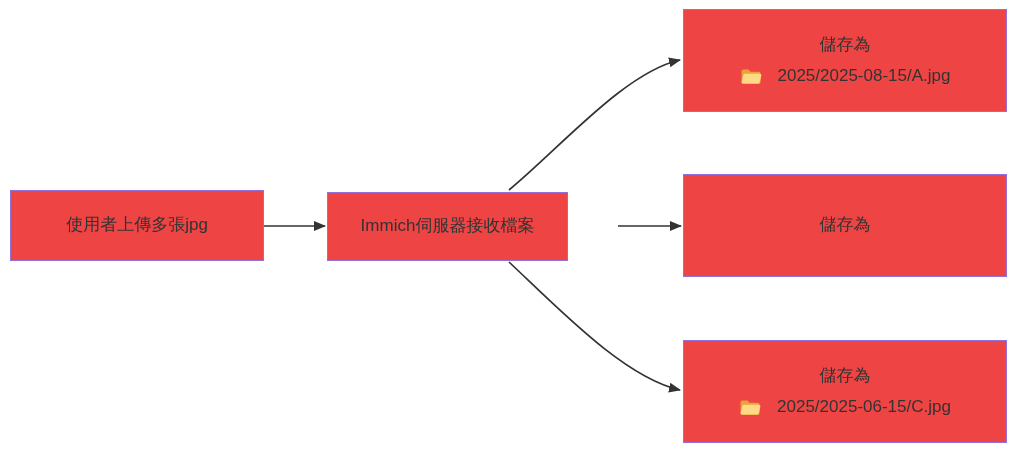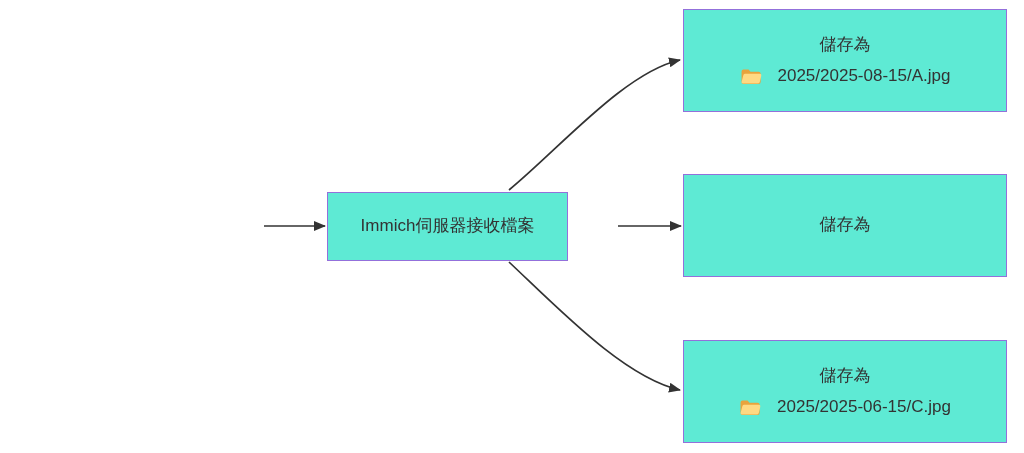--- a/index.html
+++ b/index.html
@@ -22,21 +22,21 @@
     pointer-events: none;
   }
   .edge-layer path.edge {
     fill: none;
     stroke: #333333;
     stroke-width: 1.7px;
   }
   .node {
     position: absolute;
     box-sizing: border-box;
-    background: #5eead4;
+    background: #ef4444;
     border: 1px solid #9370DB;
     color: #333333;
     display: flex;
     align-items: center;
     justify-content: center;
     text-align: center;
     font-size: 17px;
     line-height: 1.3;
   }
   .node-user    { left: 10px;  top: 190px; width: 254px; height: 71px; }
@@ -69,20 +69,23 @@
       <marker id="arrowhead" markerUnits="userSpaceOnUse" markerWidth="12" markerHeight="10" viewBox="0 0 12 10" refX="11" refY="5" orient="auto">
         <path d="M0 0 L12 5 L0 10 z" fill="#333333"></path>
       </marker>
     </defs>
     <path class="edge" d="M264 226 L325 226" marker-end="url(#arrowhead)"></path>
     <path class="edge" d="M509 190 C560 148, 625 72, 680 60" marker-end="url(#arrowhead)"></path>
     <path class="edge" d="M618 226 L681 226" marker-end="url(#arrowhead)"></path>
     <path class="edge" d="M509 262 C560 310, 625 378, 680 390" marker-end="url(#arrowhead)"></path>
   </svg>
 
+  <div class="node node-user">
+    <span class="label">使用者上傳多張jpg</span>
+  </div>
 
   <div class="node node-server">
     <span class="label">Immich伺服器接收檔案</span>
   </div>
 
   <div class="node node-output node-output-a">
     <div class="label">儲存為</div>
     <div class="output-path-row">
       <svg class="folder-icon" viewBox="0 0 24 20" xmlns="http://www.w3.org/2000/svg">
         <path d="M1.5 5 a2.2 2.2 0 0 1 2.2 -2.2 h5.6 l2.1 2.4 h9.1 a2.2 2.2 0 0 1 2.2 2.2 v9.4 a2.2 2.2 0 0 1 -2.2 2.2 h-16.8 a2.2 2.2 0 0 1 -2.2 -2.2 z" fill="#E8A33D"></path>

